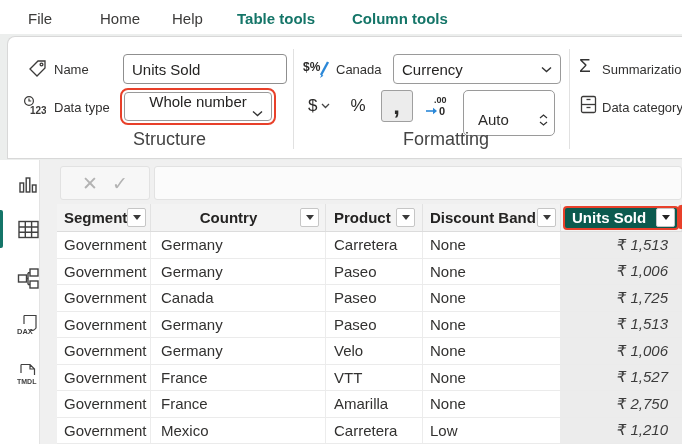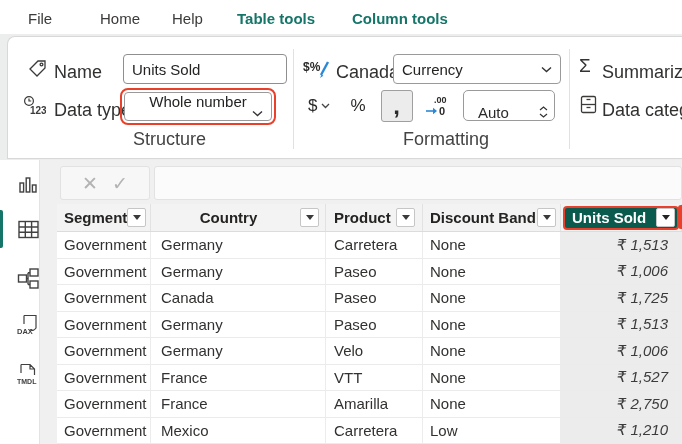--- a/index.html
+++ b/index.html
@@ -13,21 +13,21 @@
   .tab { font-size:15px; color:#3b3a39; padding:6px 0 8px 0; position:relative; cursor:default; }
   .tab-file   { position:absolute; left:28px;  top:4px; }
   .tab-home   { position:absolute; left:100px; top:4px; }
   .tab-help   { position:absolute; left:172px; top:4px; }
   .tab-table  { position:absolute; left:237px; top:4px; color:var(--accent); font-weight:bold; }
   .tab-column { position:absolute; left:352px; top:4px; color:var(--accent); font-weight:bold; }
   .tab-column::after { content:""; position:absolute; left:0; right:0; bottom:-4px; height:3px; background:var(--accent); border-radius:2px; }
   
   .ribbon { position:absolute; left:7px; top:36px; width:675px; height:123px; background:#ffffff;
             border:1px solid #d8d8d8; border-right:none; border-radius:8px 0 0 0; }
-  .rlabel { font-size:18px; color:#323130; }
+  .rlabel { font-size:13px; color:#323130; }
   .row-icon { display:inline-flex; align-items:center; justify-content:center; color:#3b3a39; }
   .field { background:#fff; border:1px solid #8f8f8f; border-radius:4px; font-size:15px; color:#252423;
            display:flex; align-items:center; padding:0 8px; }
   .chev { margin-left:auto; display:flex; }
   .group-label { position:absolute; font-size:18px; color:#444; }
   .vsep { position:absolute; top:12px; height:100px; width:1px; background:#e1e1e1; }
   
   .name-icon { position:absolute; left:20px; top:22px; }
   .name-label { position:absolute; left:46px; top:25px; }
   .name-input { position:absolute; left:115px; top:17px; width:164px; height:30px; }
@@ -37,21 +37,21 @@
   .red-ring { outline:2.5px solid var(--annotation); outline-offset:2px; border-radius:4px; }
   
   .fmt-icon { position:absolute; left:295px; top:20px; }
   .fmt-label { position:absolute; left:328px; top:25px; }
   .fmt-select { position:absolute; left:385px; top:17px; width:168px; height:30px; border-color:#9a9a9a; }
   .btnrow { position:absolute; left:293px; top:52px; height:34px; display:flex; align-items:center; }
   .fbtn { font-size:17px; color:#2b2a29; padding:2px 6px; border:1px solid transparent; border-radius:3px;
           display:flex; align-items:center; height:32px; }
   .fbtn.pressed { background:#ececec; border-color:#9f9f9f; }
   .comma-glyph { font-size:24px; font-weight:bold; line-height:10px; padding-top:0px; }
-  .auto-spin { position:absolute; left:455px; top:53px; width:92px; height:31px; border:1px solid #9a9a9a; border-radius:5px;
+  .auto-spin { position:absolute; left:455px; top:53px; width:92px; height:46px; border:1px solid #9a9a9a; border-radius:5px;
                display:flex; align-items:center; font-size:15px; padding:13px 6px 0 14px; background:#fff; }
   .spin-btns { margin-left:auto; display:flex; flex-direction:column; gap:2px; }
   
   .sum-icon  { position:absolute; left:571px; top:18px; font-size:19px; color:#333; }
   .sum-label { position:absolute; left:594px; top:25px; white-space:nowrap; }
   .cat-icon  { position:absolute; left:572px; top:58px; }
   .cat-label { position:absolute; left:594px; top:63px; white-space:nowrap; }
   
   .main { position:absolute; left:0; top:160px; width:682px; height:284px; background:#f0f0f0; }
   .sidebar { position:absolute; left:0; top:0; width:40px; height:284px; background:#ffffff; border-right:1px solid #e3e3e3; }

